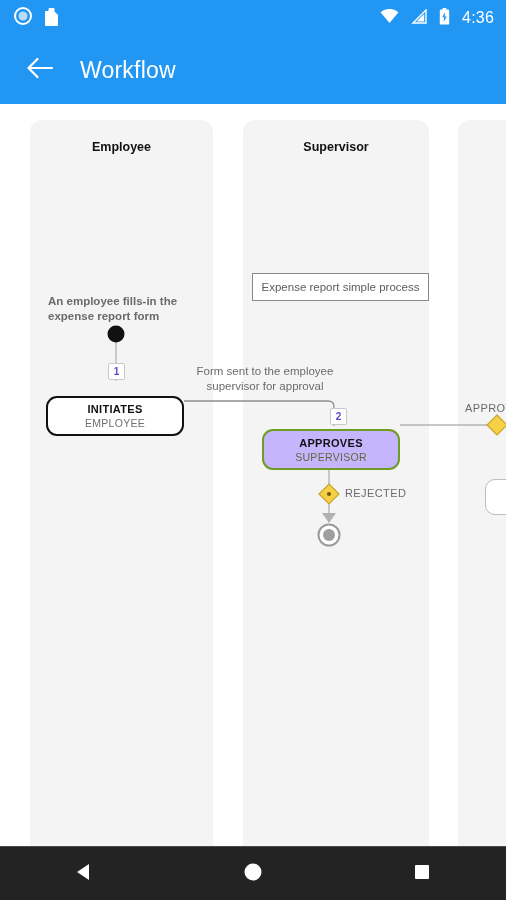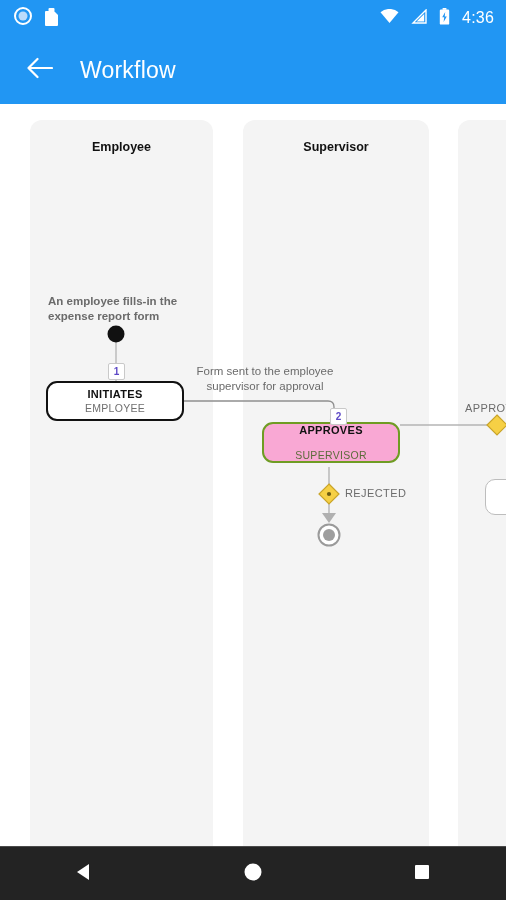--- a/index.html
+++ b/index.html
@@ -61,28 +61,29 @@
   
   .annotation{ position:absolute; font-size:11.5px; color:#6b6b6b; line-height:15px; }
   #ann-employee{ left:48px; top:190px; width:140px; text-align:left;font-weight:bold; }
   #ann-supervisor{ left:190px; top:260px; width:150px; text-align:center; }
 
   
   .node{
     position:absolute; border-radius:11px;
     display:flex; flex-direction:column; align-items:center; justify-content:center;
     cursor:pointer;
+    margin-top:15px;
   }
   #node-initiates{
     left:46px; top:277px; width:138px; height:40px;
     background:#ffffff; border:2.2px solid #111;
   }
   #node-approves{
-    left:262px; top:318px; width:138px; height:41px;
-    background:#f9a8d4; border:2px solid #6f9c23;justify-content:space-between;
+    left:262px; top:310px; width:138px; height:41px;
+    background:#c4b5fd; border:2px solid #6f9c23;
   }
   .node-name{ font-size:11px; font-weight:bold; color:#111; letter-spacing:.3px; }
   .node-role{ font-size:10.5px; color:#6f6f6f; letter-spacing:.3px; margin-top:2px; }
   #node-approves .node-role{ color:#5c6b3a; }
 
   #node-stub{
     position:absolute; left:485px; top:375px; width:60px; height:36px;
     background:#fff; border:1.6px solid #bdbdbd; border-radius:10px;
   }
 
@@ -192,20 +193,23 @@
     <g>
       <polygon points="329,380 339,390 329,400 319,390" fill="#f6d045" stroke="#c9a429" stroke-width="1.2"></polygon>
       <circle cx="329" cy="390" r="2.1" fill="#6b5a12"></circle>
     </g>
 
     <g>
       <polygon points="497,311 507,321 497,331 487,321" fill="#f6d045" stroke="#c9a429" stroke-width="1.2"></polygon>
     </g>
   </svg>
 
+  <div id="process-name-field">
+    <span id="process-name-value" title="Process name">Expense report simple process</span>
+  </div>
 
   <div class="annotation" id="ann-employee">An employee fills-in the expense report form</div>
   <div class="annotation" id="ann-supervisor">Form sent to the employee supervisor for approval</div>
 
   <div class="node" id="node-initiates">
     <div class="node-name">INITIATES</div>
     <div class="node-role">EMPLOYEE</div>
   </div>
 
   <div class="node" id="node-approves">

